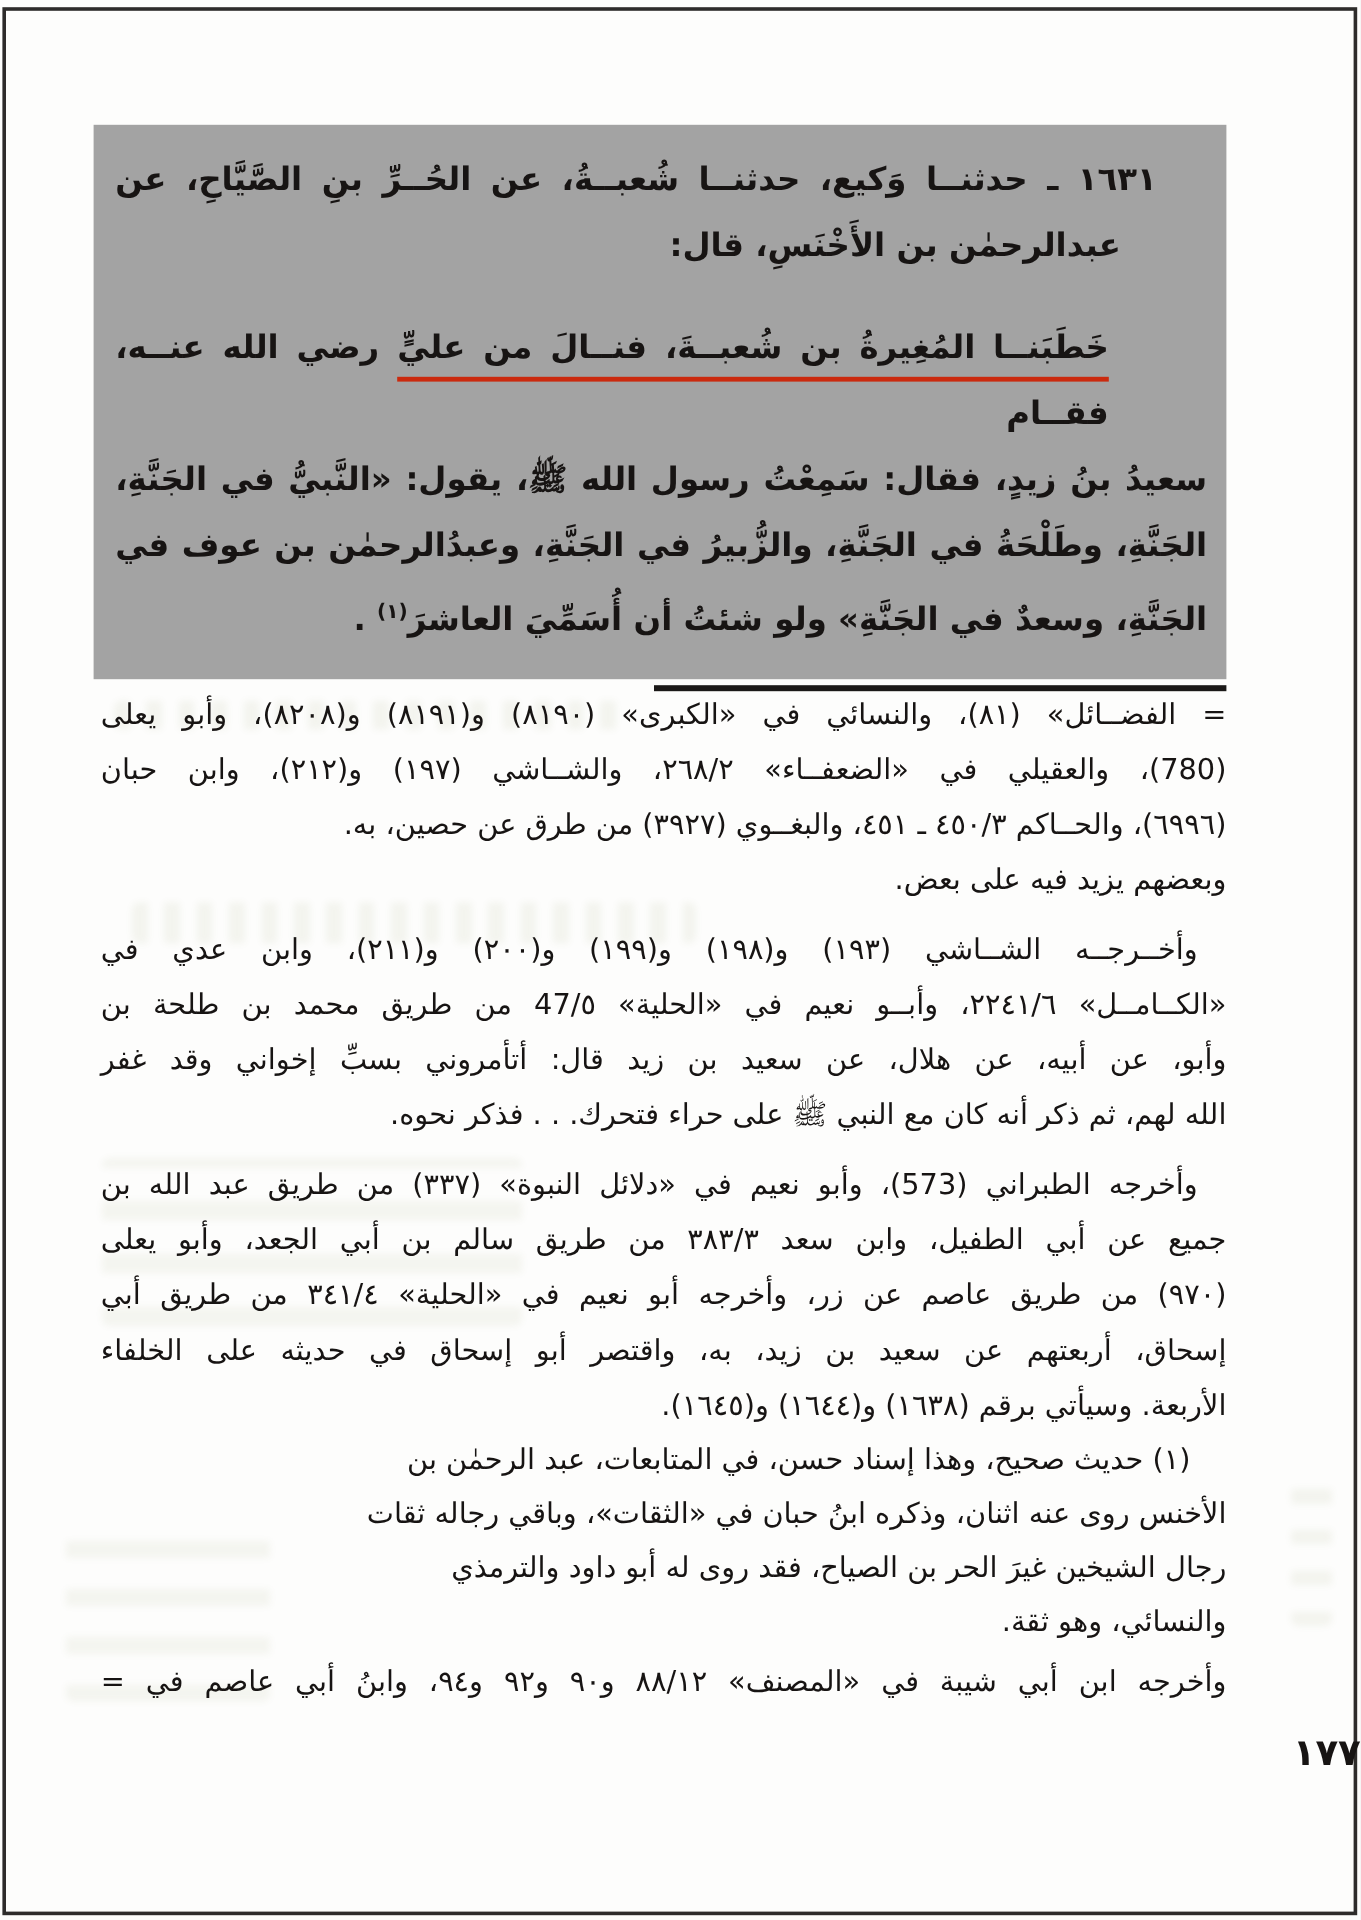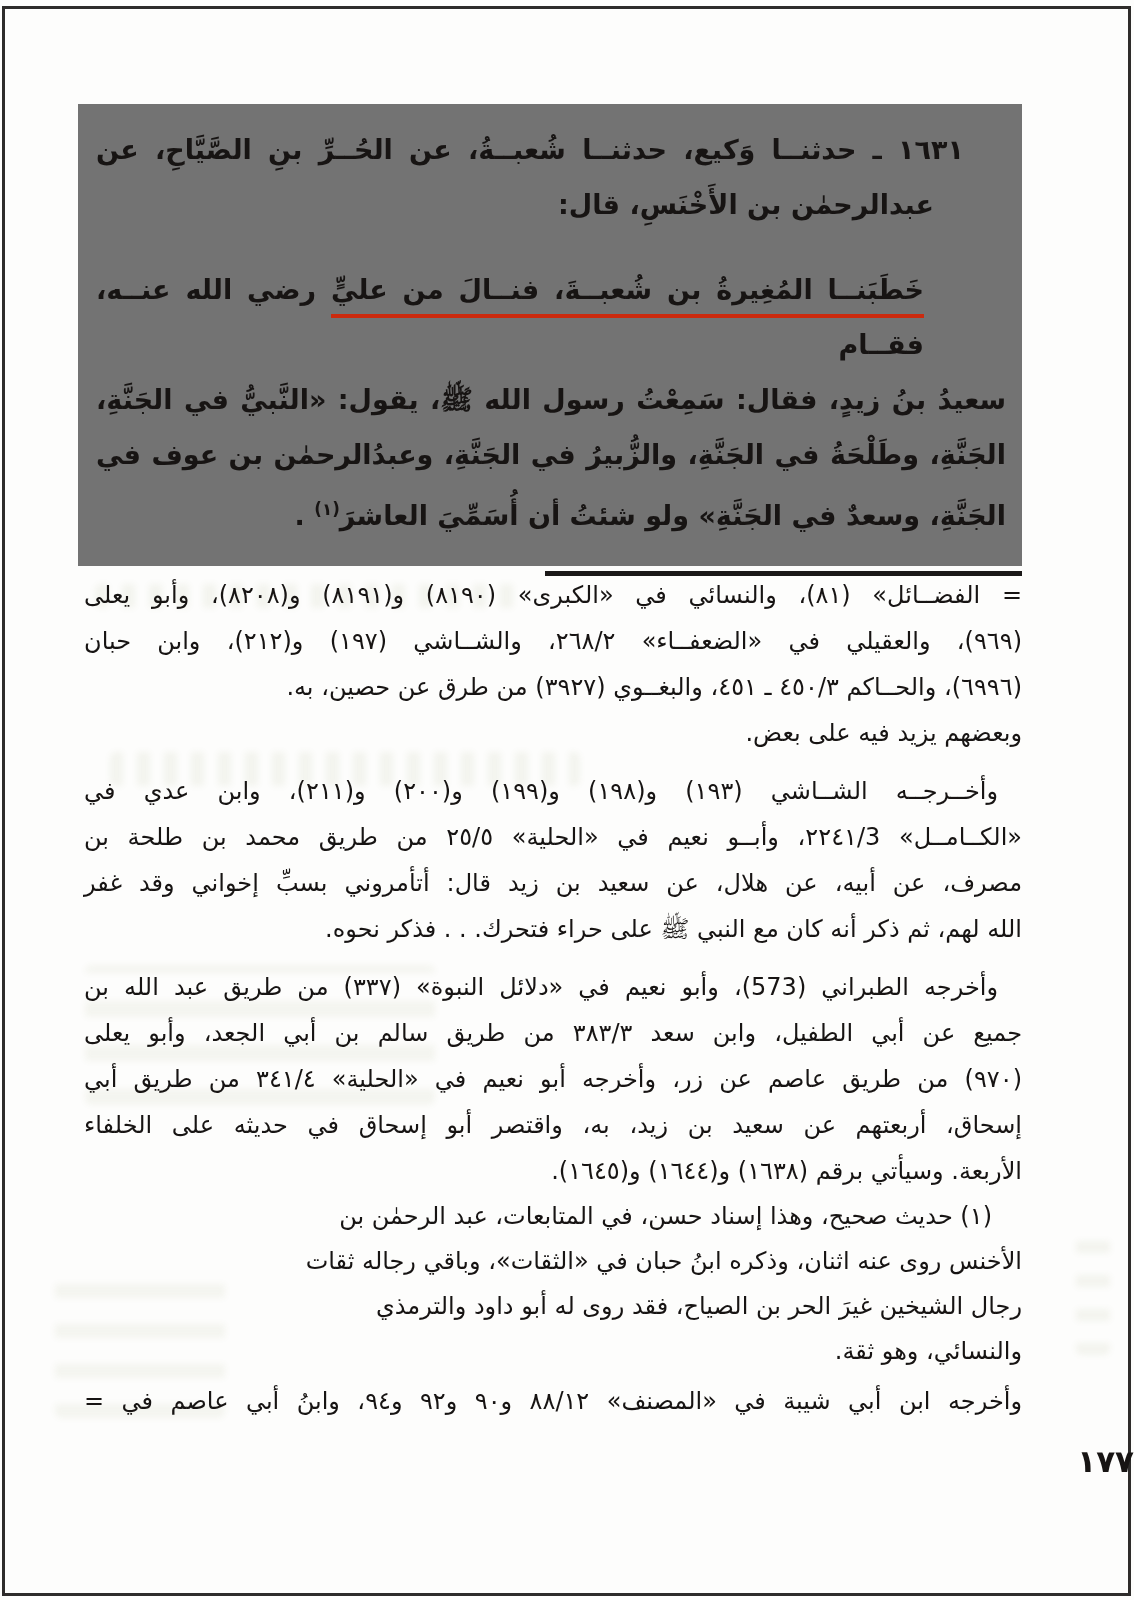--- a/index.html
+++ b/index.html
@@ -14,21 +14,21 @@
     direction:rtl;
   }
   .frame{
     position:absolute;left:2px;top:6px;right:3px;bottom:4px;
     border:3px solid #2e2c2b;
     pointer-events:none;
   }
   
   .hl-block{
     position:absolute;left:78px;top:104px;width:944px;height:462px;
-    background:#737373;
+    background:#a3a3a3;
     padding:18px 16px 0 18px;
     box-sizing:border-box;
   }
   .hl-line{
     font-size:27px;font-weight:700;line-height:55px;
     text-align:justify;text-align-last:justify;
     white-space:normal;
   }
   .hl-line.align-r{text-align:center;text-align-last:right;}
   .ind-sm{padding-right:42px;}
@@ -106,26 +106,26 @@
     <div class="hl-line ind-lg gap-top"><span class="redline">خَطَبَنــا المُغِيرةُ بن شُعبــةَ، فنــالَ من عليٍّ</span><span> رضي الله عنــه، فقــام</span></div>
     <div class="hl-line">سعيدُ بنُ زيدٍ، فقال: سَمِعْتُ رسول الله ﷺ، يقول: «النَّبيُّ في الجَنَّةِ،</div>
     <div class="hl-line">الجَنَّةِ، وطَلْحَةُ في الجَنَّةِ، والزُّبيرُ في الجَنَّةِ، وعبدُالرحمٰن بن عوف في</div>
     <div class="hl-line align-r"><span>الجَنَّةِ، وسعدٌ في الجَنَّةِ» ولو شئتُ أن أُسَمِّيَ العاشرَ</span><sup class="fnref">(١)</sup><span> .</span></div>
   </div>
 
   <div class="divider"></div>
 
   <div class="fn">
     <div class="fn-line">= الفضــائل» (٨١)، والنسائي في «الكبرى» (٨١٩٠) و(٨١٩١) و(٨٢٠٨)، وأبو يعلى</div>
-    <div class="fn-line">(٩٦٩)، والعقيلي في «الضعفــاء» ٢٦٨/٢، والشــاشي (١٩٧) و(٢١٢)، وابن حبان</div>
+    <div class="fn-line">(780)، والعقيلي في «الضعفــاء» ٢٦٨/٢، والشــاشي (١٩٧) و(٢١٢)، وابن حبان</div>
     <div class="fn-line endr">(٦٩٩٦)، والحــاكم ٤٥٠/٣ ـ ٤٥١، والبغــوي (٣٩٢٧) من طرق عن حصين، به.</div>
     <div class="fn-line endr">وبعضهم يزيد فيه على بعض.</div>
     <div class="fn-line fn-ind fn-gap">وأخــرجــه الشــاشي (١٩٣) و(١٩٨) و(١٩٩) و(٢٠٠) و(٢١١)، وابن عدي في</div>
-    <div class="fn-line">«الكــامــل» ٢٢٤١/3، وأبــو نعيم في «الحلية» ٢٥/٥ من طريق محمد بن طلحة بن</div>
-    <div class="fn-line">مصرف، عن أبيه، عن هلال، عن سعيد بن زيد قال: أتأمروني بسبِّ إخواني وقد غفر</div>
+    <div class="fn-line">«الكــامــل» ٢٢٤١/٦، وأبــو نعيم في «الحلية» 47/٥ من طريق محمد بن طلحة بن</div>
+    <div class="fn-line">وأبو، عن أبيه، عن هلال، عن سعيد بن زيد قال: أتأمروني بسبِّ إخواني وقد غفر</div>
     <div class="fn-line endr">الله لهم، ثم ذكر أنه كان مع النبي ﷺ على حراء فتحرك. . . فذكر نحوه.</div>
     <div class="fn-line fn-ind fn-gap">وأخرجه الطبراني (573)، وأبو نعيم في «دلائل النبوة» (٣٣٧) من طريق عبد الله بن</div>
     <div class="fn-line">جميع عن أبي الطفيل، وابن سعد ٣٨٣/٣ من طريق سالم بن أبي الجعد، وأبو يعلى</div>
     <div class="fn-line">(٩٧٠) من طريق عاصم عن زر، وأخرجه أبو نعيم في «الحلية» ٣٤١/٤ من طريق أبي</div>
     <div class="fn-line">إسحاق، أربعتهم عن سعيد بن زيد، به، واقتصر أبو إسحاق في حديثه على الخلفاء</div>
     <div class="fn-line endr">الأربعة. وسيأتي برقم (١٦٣٨) و(١٦٤٤) و(١٦٤٥).</div>
     <div class="fn-line rag fn-ind-lg">(١) حديث صحيح، وهذا إسناد حسن، في المتابعات، عبد الرحمٰن بن</div>
     <div class="fn-line rag">الأخنس روى عنه اثنان، وذكره ابنُ حبان في «الثقات»، وباقي رجاله ثقات</div>
     <div class="fn-line rag">رجال الشيخين غيرَ الحر بن الصياح، فقد روى له أبو داود والترمذي</div>
     <div class="fn-line rag">والنسائي، وهو ثقة.</div>

